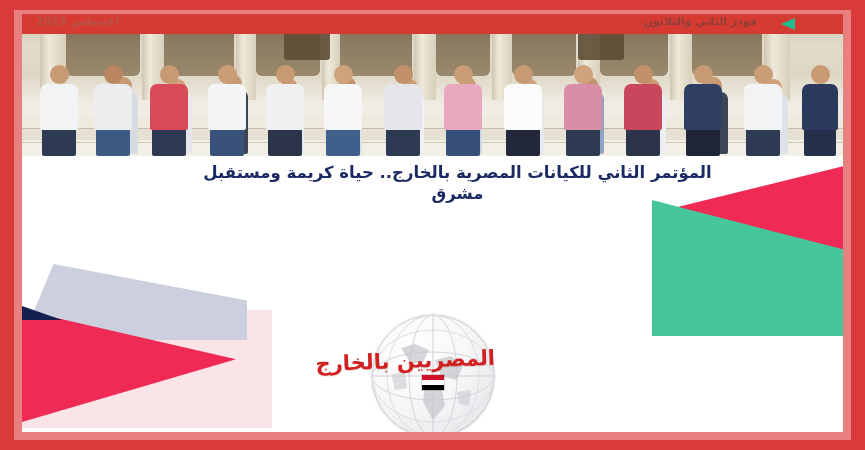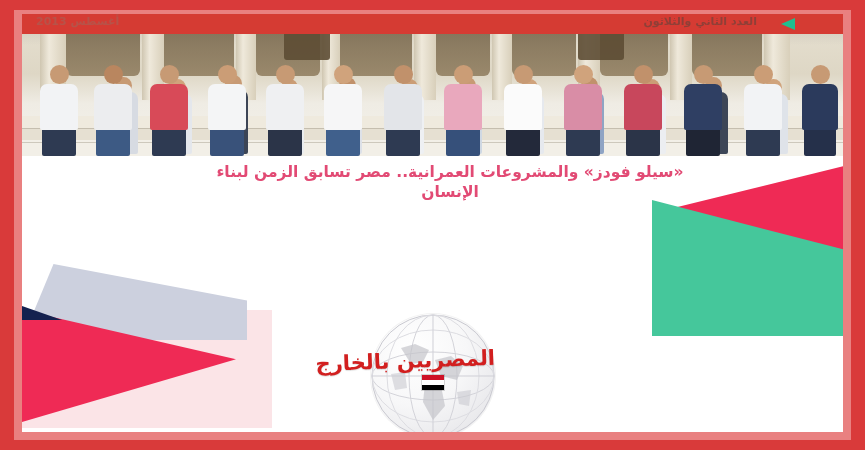--- a/index.html
+++ b/index.html
@@ -260,34 +260,34 @@
       <div class="legs" style="left:724px;width:34px;height:30px;background:#2e3a52;"></div>
       <div class="person" style="left:722px;bottom:26px;width:38px;height:46px;background:#f2f3f5;"></div>
       <div class="head" style="left:732px;bottom:72px;width:19px;height:19px;background:#cb9d76;"></div>
 
       <div class="legs" style="left:782px;width:32px;height:30px;background:#25304a;"></div>
       <div class="person" style="left:780px;bottom:26px;width:36px;height:46px;background:#2b3a5c;"></div>
       <div class="head" style="left:789px;bottom:72px;width:19px;height:19px;background:#c79a74;"></div>
     </div>
 
     <div class="topstrip">
-      <span class="issue">العدد الثاني والثلاثون</span>
+      <span class="issue">فودز الثاني والثلاثون</span>
       <span class="date">أغسطس 2013</span>
     </div>
     <div class="tri-green"></div>
 
     <div class="shape sh-right-pink"></div>
     <div class="shape sh-right-green"></div>
     <div class="shape sh-left-pinkpale"></div>
     <div class="shape sh-left-grey"></div>
     <div class="shape sh-left-crimson"></div>
     <div class="shape sh-left-navy"></div>
 
     <div class="headlines">
-      <p class="h-pink">«سيلو فودز» والمشروعات العمرانية.. مصر تسابق الزمن لبناء الإنسان</p>
+      <p class="h-main">المؤتمر الثاني للكيانات المصرية بالخارج.. حياة كريمة ومستقبل مشرق</p>
     </div>
 
     <div class="logo">
       <div class="globe">
         <svg viewBox="0 0 124 124" aria-hidden="true">
           <circle cx="62" cy="62" r="61" fill="none" stroke="#c9c9d0" stroke-width="1"></circle>
           <ellipse cx="62" cy="62" rx="61" ry="24" fill="none" stroke="#d3d3d9" stroke-width="1"></ellipse>
           <ellipse cx="62" cy="62" rx="61" ry="46" fill="none" stroke="#dcdce1" stroke-width="1"></ellipse>
           <ellipse cx="62" cy="62" rx="24" ry="61" fill="none" stroke="#d3d3d9" stroke-width="1"></ellipse>
           <ellipse cx="62" cy="62" rx="46" ry="61" fill="none" stroke="#dcdce1" stroke-width="1"></ellipse>

